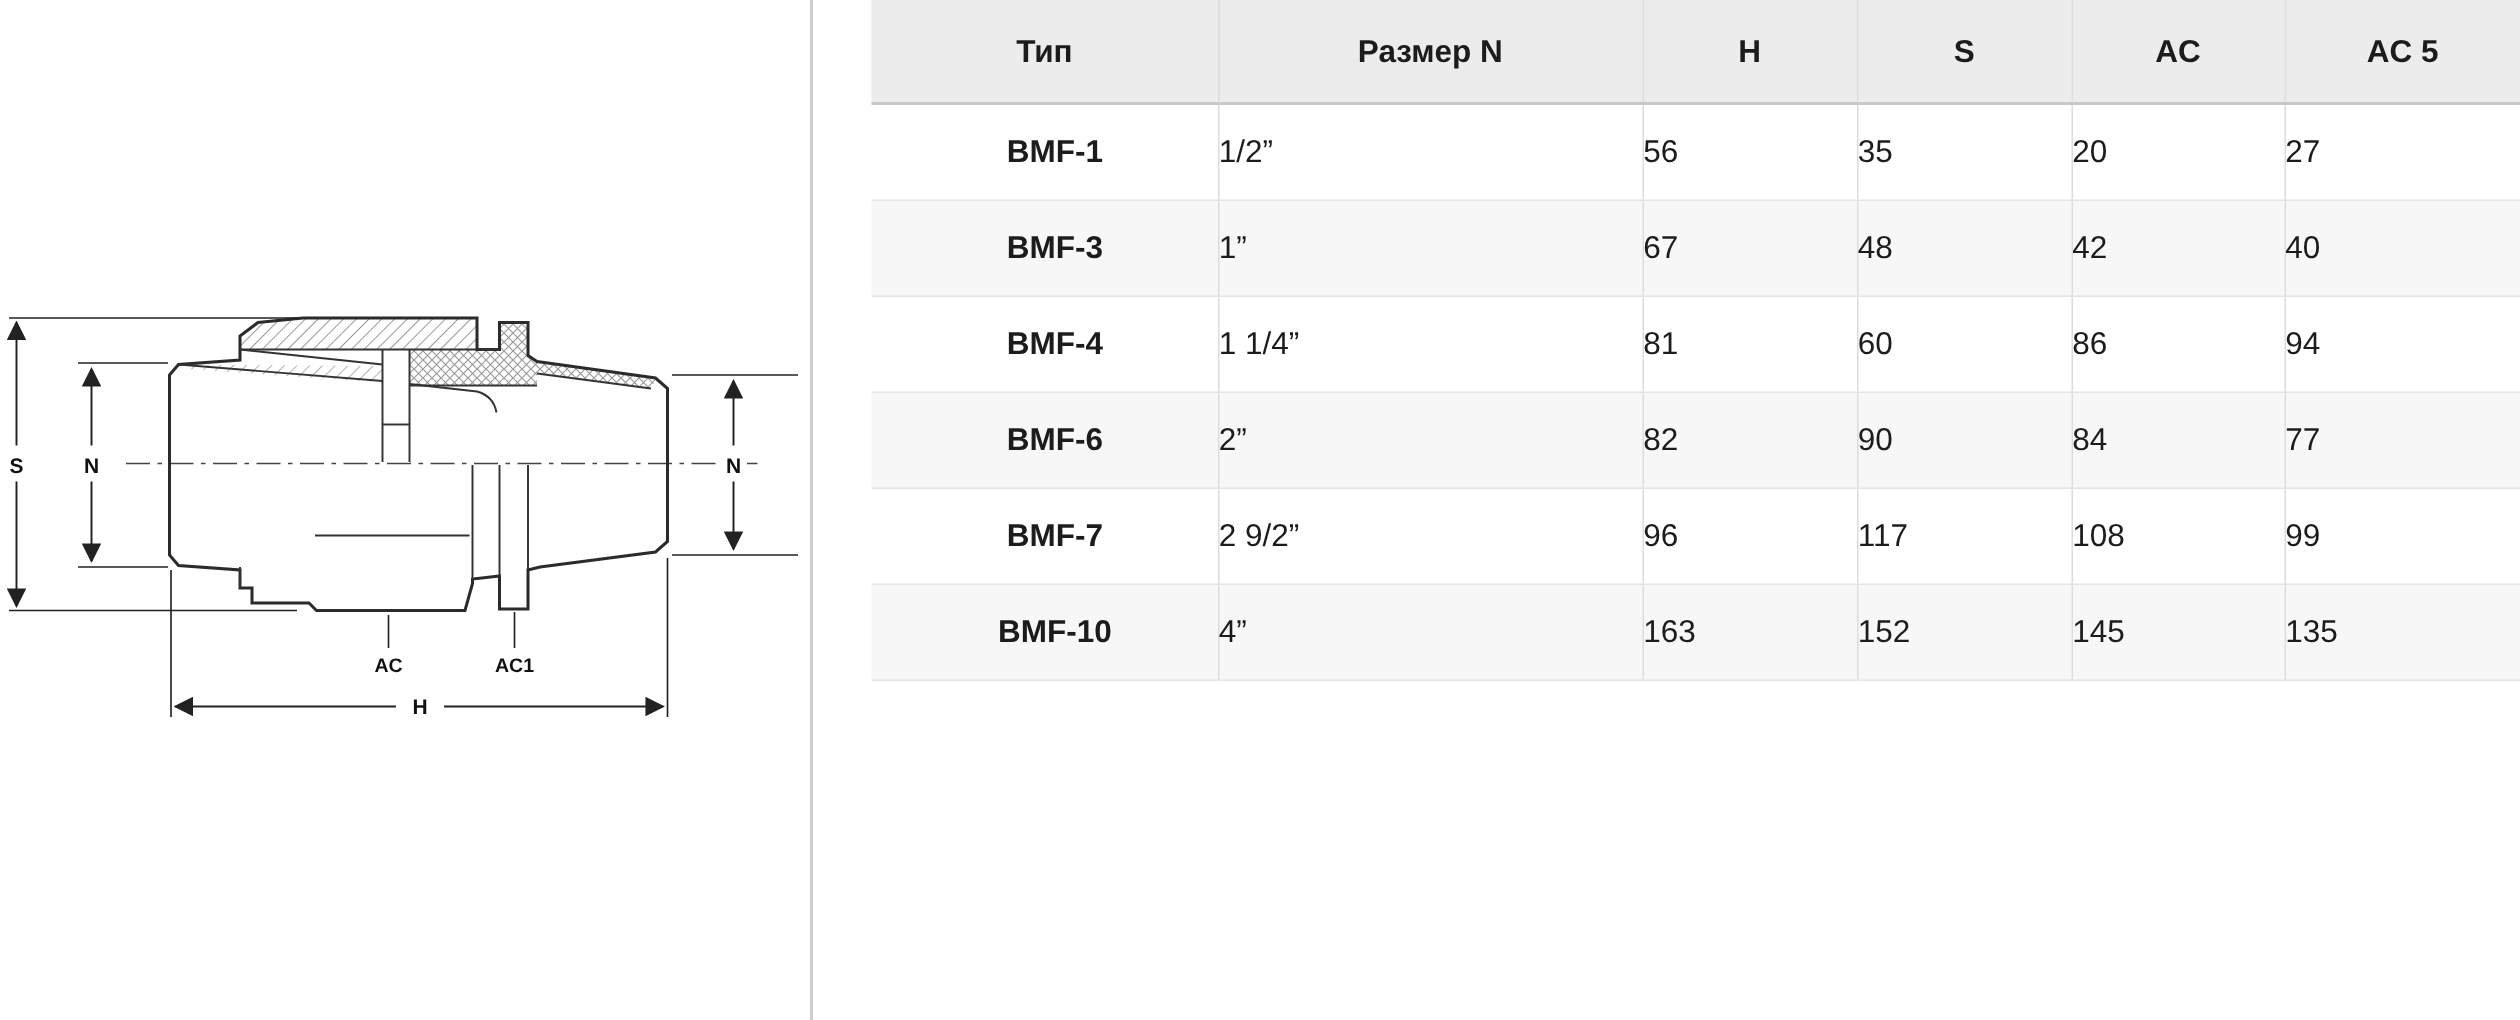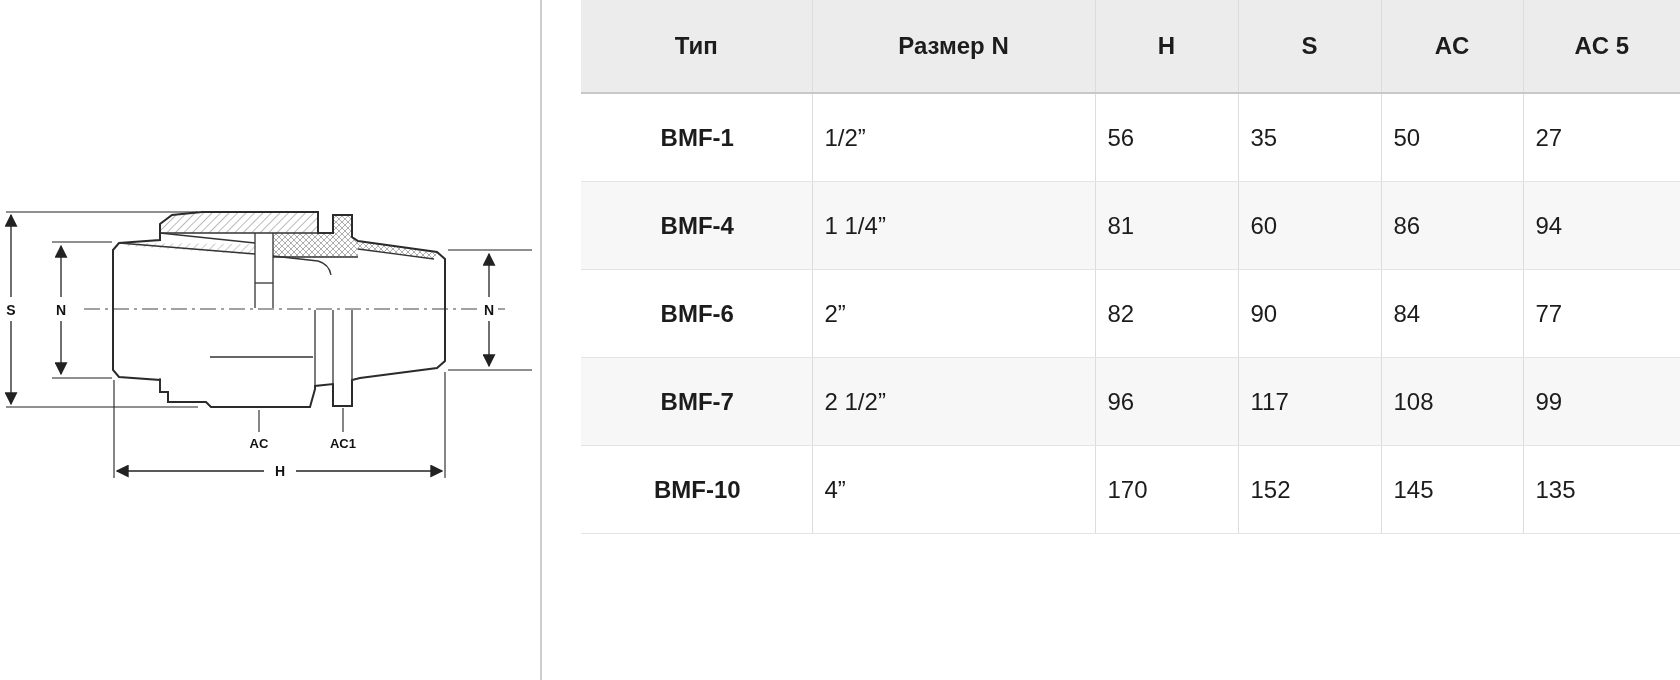--- a/index.html
+++ b/index.html
@@ -6,21 +6,21 @@
   body{width:1680px;height:680px;overflow:hidden;position:relative;
        font-family:"Liberation Sans", sans-serif;color:#1c1c1c;}
 
   
   .drawing-pane{position:absolute;left:0;top:0;width:541px;height:680px;}
   .v-divider{position:absolute;left:540px;top:0;width:2px;height:680px;background:#cdcdcd;}
 
   
   .table-wrap{position:absolute;left:581px;top:0;width:1099px;}
   table{width:100%;border-collapse:collapse;table-layout:fixed;}
-  th,td{padding:12px;vertical-align:middle;font-size:24px;line-height:1;}
+  th,td{padding:0;vertical-align:middle;font-size:21px;line-height:1;}
   thead th{height:68px;background:#ececec;font-weight:bold;text-align:center;
            border-bottom:2px solid #c8c8c8;}
   tbody td{height:63px;text-align:left;font-weight:normal;
            border-bottom:1px solid #e4e4e4;}
   tbody td.c-type{text-align:center;padding-left:14px;font-weight:bold;}
   th + th, td + td{border-left:1px solid #dcdcdc;}
   tbody tr:nth-child(even){background:#f7f7f7;}
 
   
   .outline{fill:none;stroke:#2b2b2b;stroke-width:2;stroke-linejoin:miter;}
@@ -138,50 +138,58 @@
         <th>AC</th>
         <th>AC 5</th>
       </tr>
     </thead>
     <tbody id="spec-body">
         <tr>
           <td class="c-type">BMF-1</td>
           <td>1/2”</td>
           <td>56</td>
           <td>35</td>
-          <td>50</td>
+          <td>20</td>
           <td>27</td>
+        </tr>
+        <tr>
+          <td class="c-type">BMF-3</td>
+          <td>1”</td>
+          <td>67</td>
+          <td>48</td>
+          <td>42</td>
+          <td>40</td>
         </tr>
         <tr>
           <td class="c-type">BMF-4</td>
           <td>1 1/4”</td>
           <td>81</td>
           <td>60</td>
           <td>86</td>
           <td>94</td>
         </tr>
         <tr>
           <td class="c-type">BMF-6</td>
           <td>2”</td>
           <td>82</td>
           <td>90</td>
           <td>84</td>
           <td>77</td>
         </tr>
         <tr>
           <td class="c-type">BMF-7</td>
-          <td>2 1/2”</td>
+          <td>2 9/2”</td>
           <td>96</td>
           <td>117</td>
           <td>108</td>
           <td>99</td>
         </tr>
         <tr>
           <td class="c-type">BMF-10</td>
           <td>4”</td>
-          <td>170</td>
+          <td>163</td>
           <td>152</td>
           <td>145</td>
           <td>135</td>
         </tr>
       </tbody>
   </table>
 </div>
 
 </body></html>

